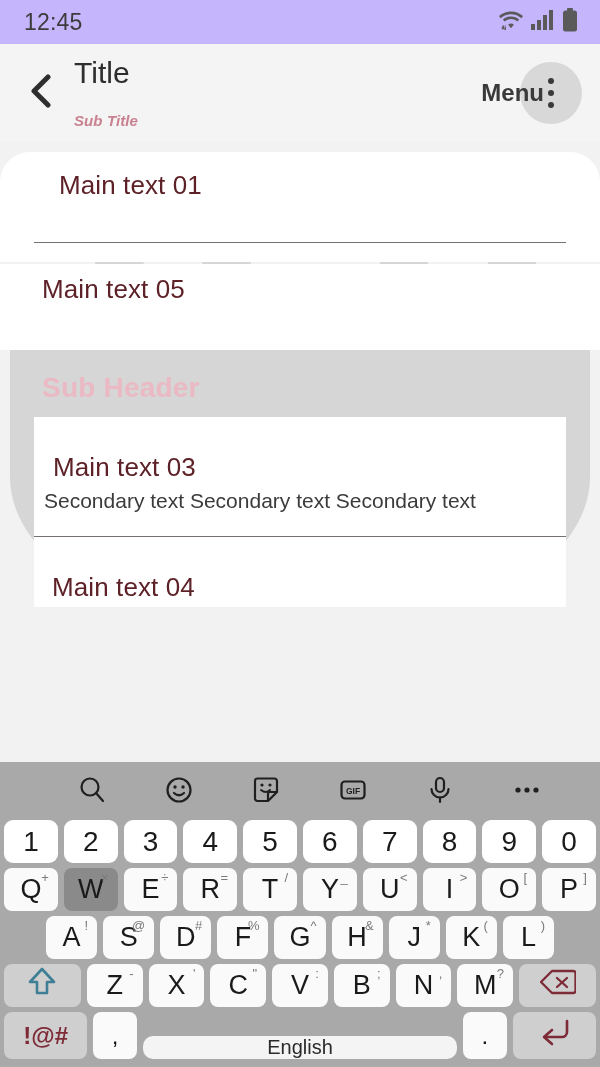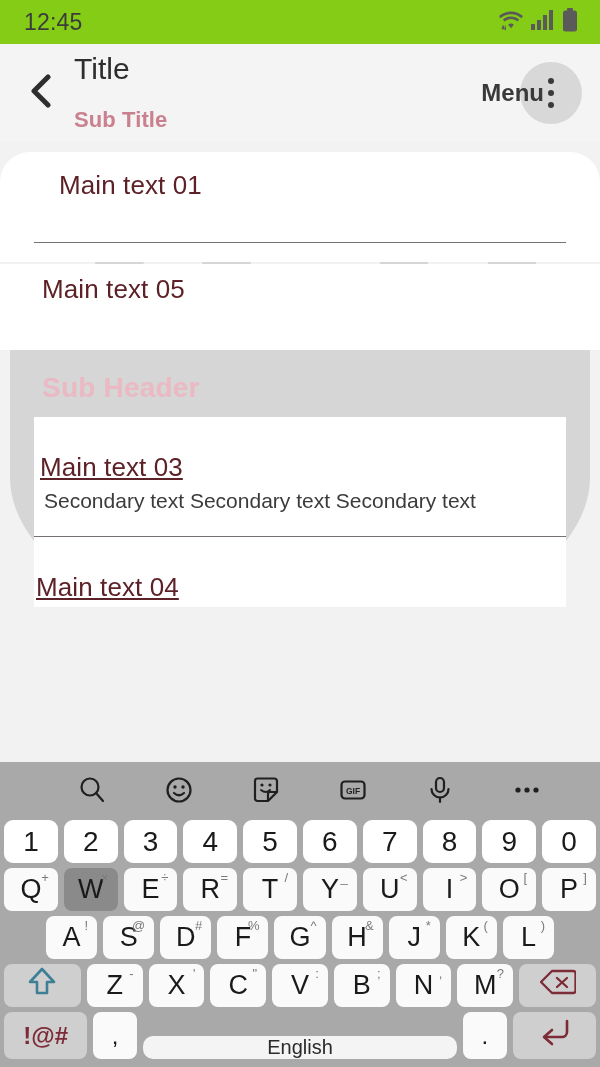--- a/index.html
+++ b/index.html
@@ -9,41 +9,41 @@
     background:#f4f4f4;
     overflow:hidden;
     position:relative;
   }
 
   
   .status-bar {
     height:44px; width:100%;
     display:flex; align-items:center; justify-content:space-between;
     padding:0 22px 0 24px;
-    background:#84cc16;
+    background:#c4b5fd;
   }
   .status-time { font-size:23px; color:#3c3c3c; letter-spacing:.2px; }
   .status-icons { display:flex; align-items:center; gap:7px; }
 
   
   .app-bar {
     height:98px; width:100%;
     display:flex; align-items:center;
     padding:0 18px 0 24px;
     background:#f4f4f4;
     position:relative;
   }
   .back-btn {
     width:34px; height:40px;
     display:flex; align-items:center; justify-content:center;
     flex:0 0 auto;
   }
   .titles { margin-left:16px; display:flex; flex-direction:column; justify-content:center;gap:21px; }
   .title-main { font-size:30px; color:#2e2e2e; line-height:1.08; font-weight:400; }
-  .title-sub  { font-size:22px; color:#c9808f; font-weight:700; margin-top:1px; letter-spacing:.1px; }
+  .title-sub  { font-size:15px; color:#c9808f; font-weight:700; margin-top:1px; letter-spacing:.1px;font-style:italic; }
   .appbar-right {
     margin-left:auto; display:flex; align-items:center;
     position:relative;
   }
   .menu-label {
     font-size:24px; color:#3a3a3a; font-weight:700;
     position:relative; z-index:2; margin-right:-24px;
   }
   .menu-btn {
     width:62px; height:62px; border-radius:50%;
@@ -77,22 +77,22 @@
   }
   .div-1 { top:100px; left:34px; right:34px; }
   .div-3 { top:394px; left:34px; right:34px; }
 
   .main-text {
     position:absolute; z-index:4;
     font-size:26px; color:#5d2228; letter-spacing:.1px;
   }
   .mt1 { top:28px;  left:59px; }
   .mt2 { top:132px; left:42px; }
-  .mt3 { top:310px; left:40px;text-decoration:underline; }
-  .mt4 { top:430px; left:36px;text-decoration:underline; }
+  .mt3 { top:310px; left:53px; }
+  .mt4 { top:430px; left:52px; }
 
   .secondary-text {
     position:absolute; z-index:4;
     font-size:21px; color:#3b3b3b; left:44px; top:347px;
   }
 
   .sub-header {
     position:absolute; z-index:4;
     top:230px; left:42px;
     font-size:28px; font-weight:700; color:#eab9c4; letter-spacing:.2px;

